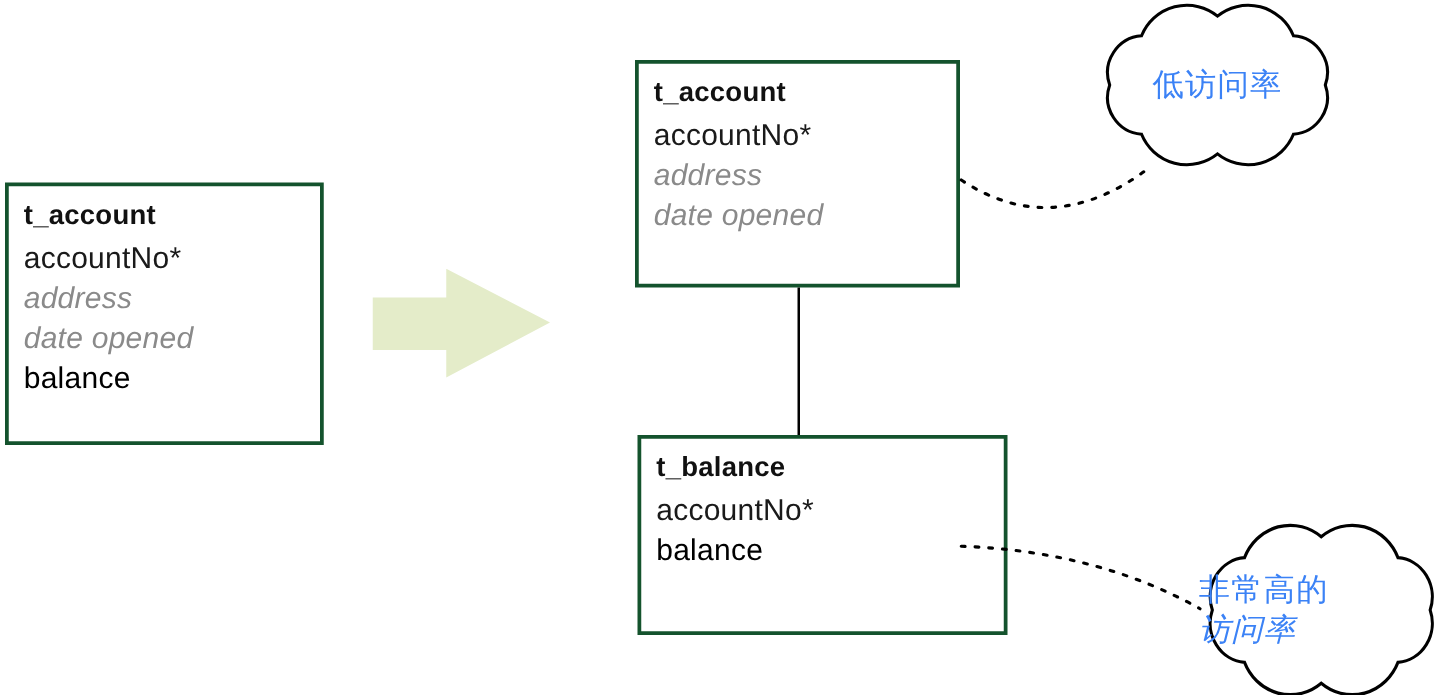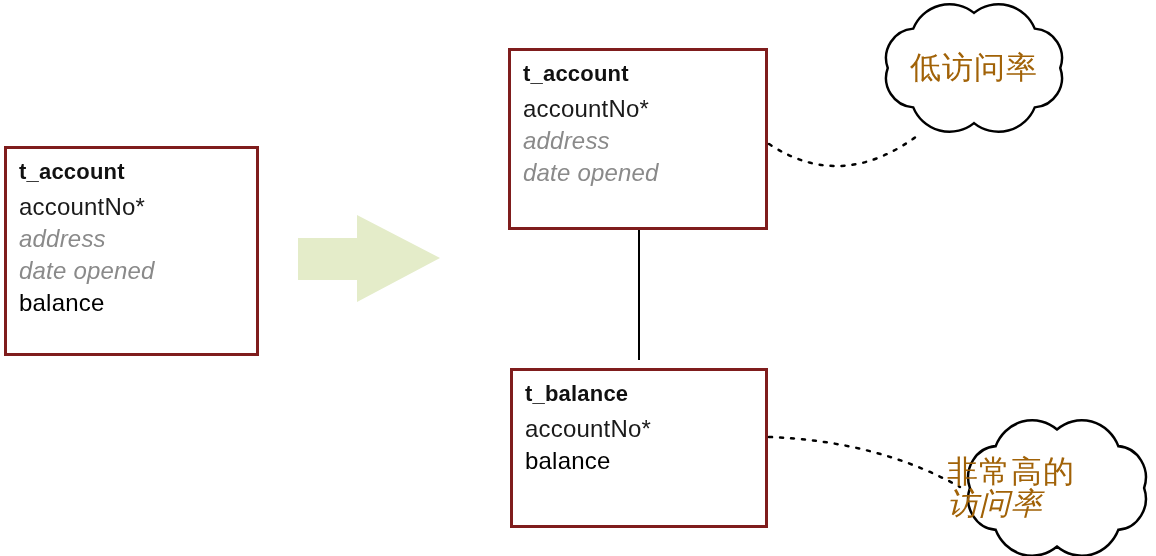--- a/index.html
+++ b/index.html
@@ -11,21 +11,21 @@
   #canvas {
     position: relative;
     width: 1156px;
     height: 556px;
     background: #ffffff;
     overflow: hidden;
   }
   .table-box {
     position: absolute;
     box-sizing: border-box;
-    border: 3px solid #7f1d1d;
+    border: 3px solid #14532d;
     background: #fff;
     padding: 8px 10px 18px 12px;
   }
   .table-title {
     font-size: 22px;
     font-weight: bold;
     color: #111;
     line-height: 30px;
     margin-bottom: 4px;
     letter-spacing: 0.2px;
@@ -52,23 +52,23 @@
   .cloud-svg {
     position: absolute;
     overflow: visible;
   }
   .cloud-label {
     position: absolute;
     display: flex;
     align-items: center;
     justify-content: center;
     text-align: left;
-    font-size: 31px;
+    font-size: 25px;
     line-height: 32px;
-    color: #a16207;
+    color: #3b82f6;
     letter-spacing: 1px;
   }
 </style>
 </head>
 <body>
 
 <div id="canvas">
 
   <div class="table-box" style="left:4px; top:146px; width:255px; height:210px;">
     <div class="table-title">t_account</div>
@@ -84,21 +84,21 @@
 
   <div class="table-box" style="left:508px; top:48px; width:260px; height:182px;">
     <div class="table-title">t_account</div>
     <div class="table-field">accountNo*</div>
     <div class="table-field muted">address</div>
     <div class="table-field muted">date opened</div>
   </div>
 
   <div class="connector" style="left:638px; top:230px; width:2px; height:130px;"></div>
 
-  <div class="table-box" style="left:510px; top:368px; width:258px; height:160px;">
+  <div class="table-box" style="left:510px; top:348px; width:296px; height:160px;">
     <div class="table-title">t_balance</div>
     <div class="table-field">accountNo*</div>
     <div class="table-field bold">balance</div>
   </div>
 
   <svg class="overlay-svg" viewBox="0 0 1156 556">
     <path d="M 769 144 Q 843 193 921 133" fill="none" stroke="#000" stroke-width="2.5" stroke-dasharray="3 8" stroke-linecap="round"></path>
     <path d="M 769 437 Q 878 441 960 487" fill="none" stroke="#000" stroke-width="2.5" stroke-dasharray="3 8" stroke-linecap="round"></path>
   </svg>
 

